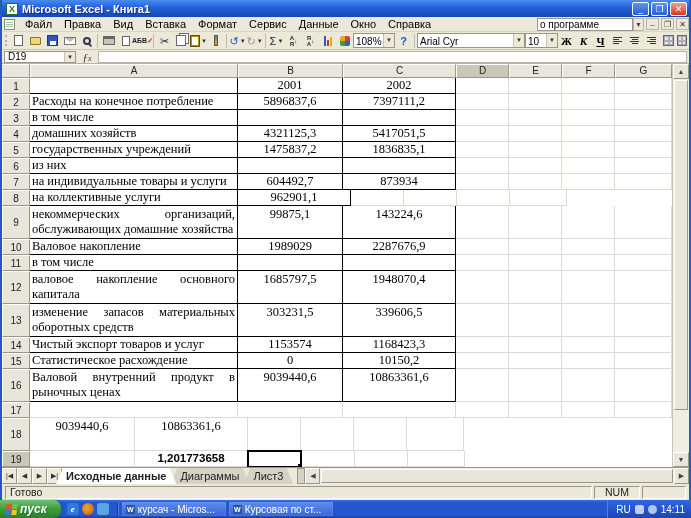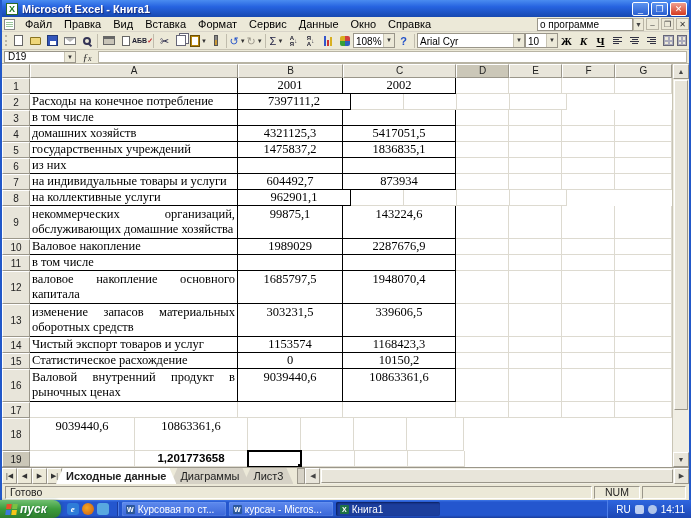--- a/index.html
+++ b/index.html
@@ -340,20 +340,21 @@
               <span class="cell c-b num">2001</span>
               <span class="cell c-c num">2002</span>
               <span class="cell c-d"></span>
               <span class="cell c-e"></span>
               <span class="cell c-f"></span>
               <span class="cell c-g"></span>
             </div>
             <div class="grid-row bordered">
               <span class="rowhdr">2</span>
               <span class="cell c-a">Расходы на конечное потребление</span>
+              <span class="cell c-b num">5896837,6</span>
               <span class="cell c-c num">7397111,2</span>
               <span class="cell c-d"></span>
               <span class="cell c-e"></span>
               <span class="cell c-f"></span>
               <span class="cell c-g"></span>
             </div>
             <div class="grid-row bordered">
               <span class="rowhdr">3</span>
               <span class="cell c-a">в том числе</span>
               <span class="cell c-b num"></span>
@@ -567,29 +568,25 @@
     </span>
     <span class="ql">
       <span class="qlicon ie">e</span>
       <span class="qlicon mp"></span>
       <span class="qlicon ol"></span>
     </span>
     <span class="tdiv"></span>
     <span class="taskbtns">
       <span class="taskbtn">
           <span class="appic word">W</span>
-          <span>Курсовая по ст...</span>
+          <span>курсач - Micros...</span>
         </span>
       <span class="taskbtn">
           <span class="appic word">W</span>
-          <span>курсач - Micros...</span>
-        </span>
-      <span class="taskbtn active">
-          <span class="appic excel">X</span>
-          <span>Книга1</span>
+          <span>Курсовая по ст...</span>
         </span>
     </span>
     <span class="tray">
       <span>RU</span>
       <span class="trayic"></span>
       <span class="trayic round"></span>
       <span>14:11</span>
     </span>
   </div>
 </div>

